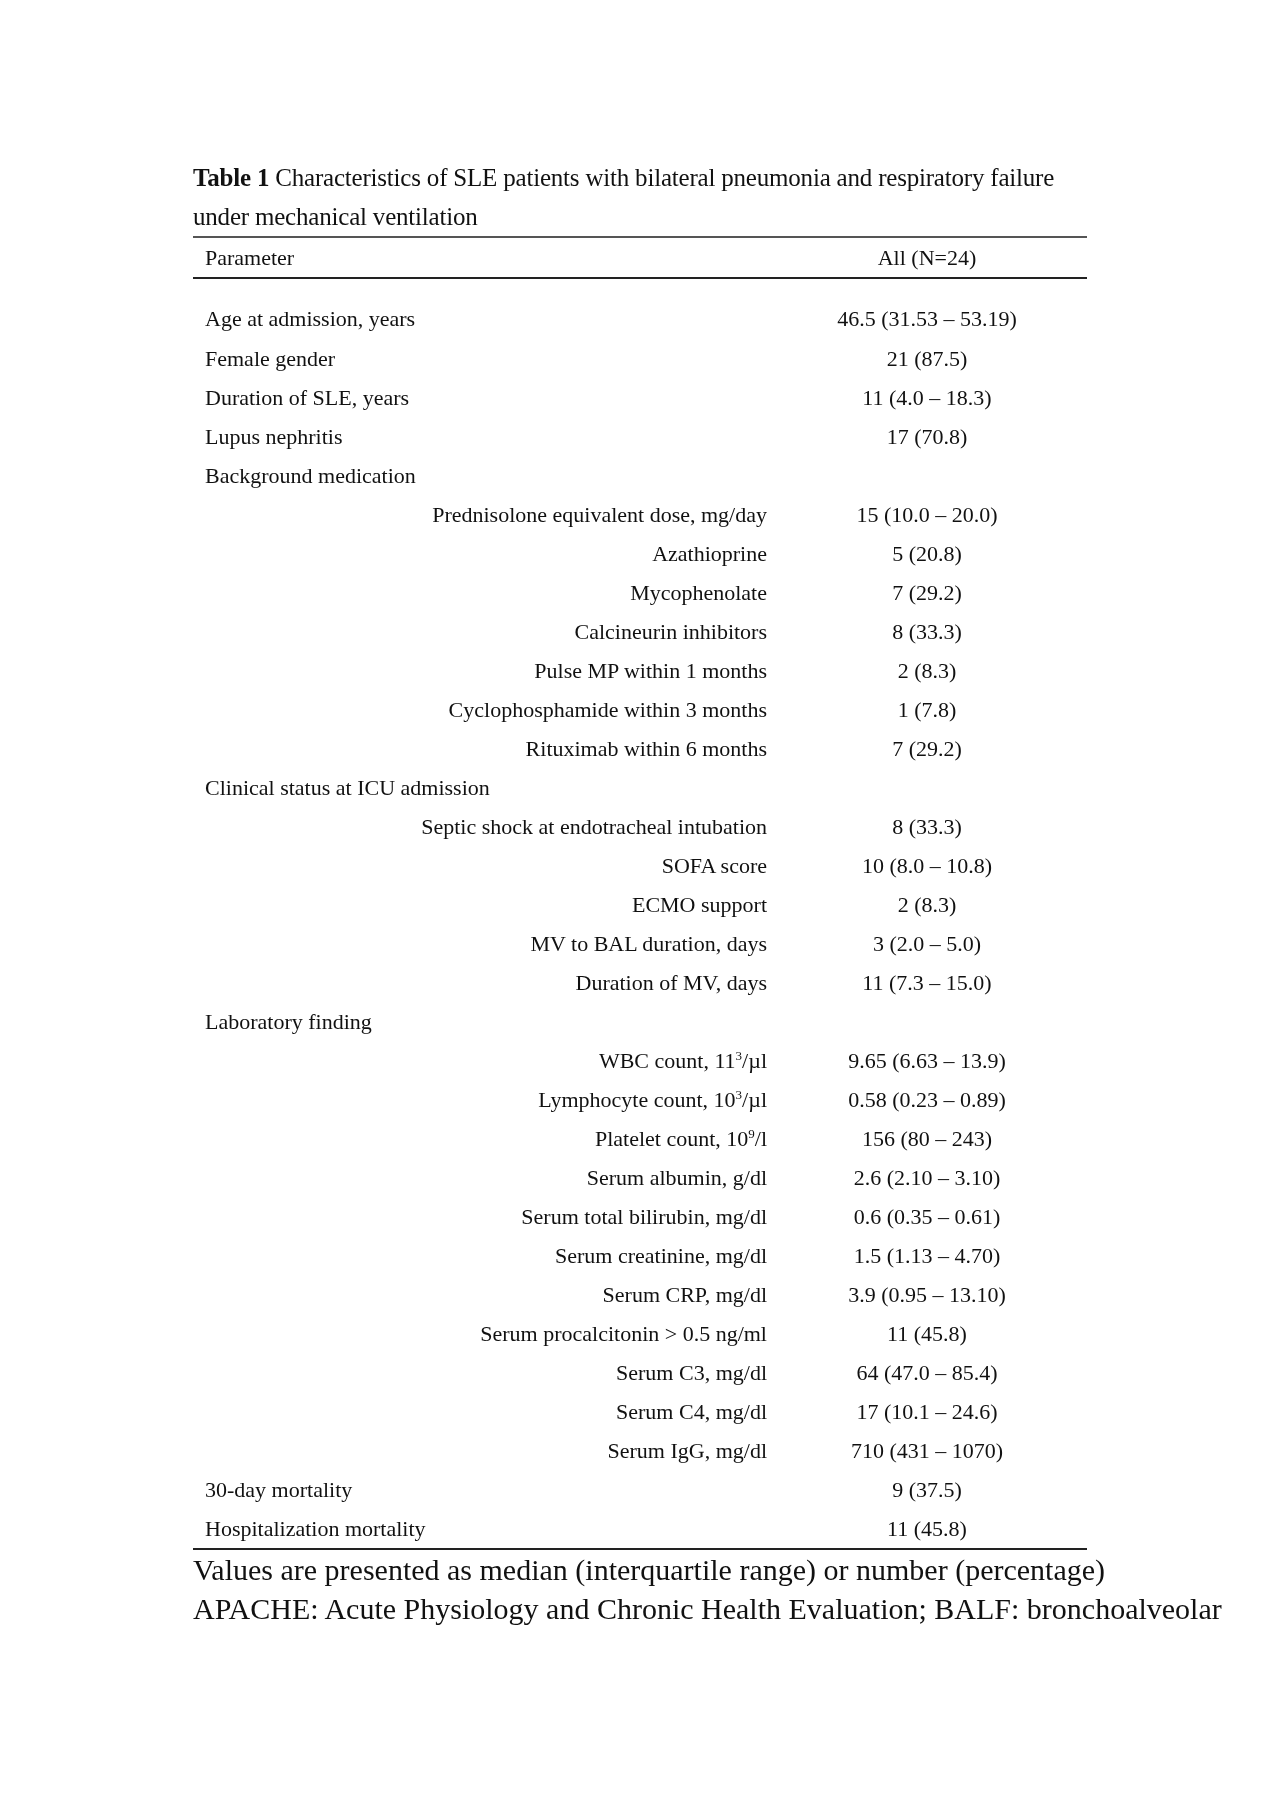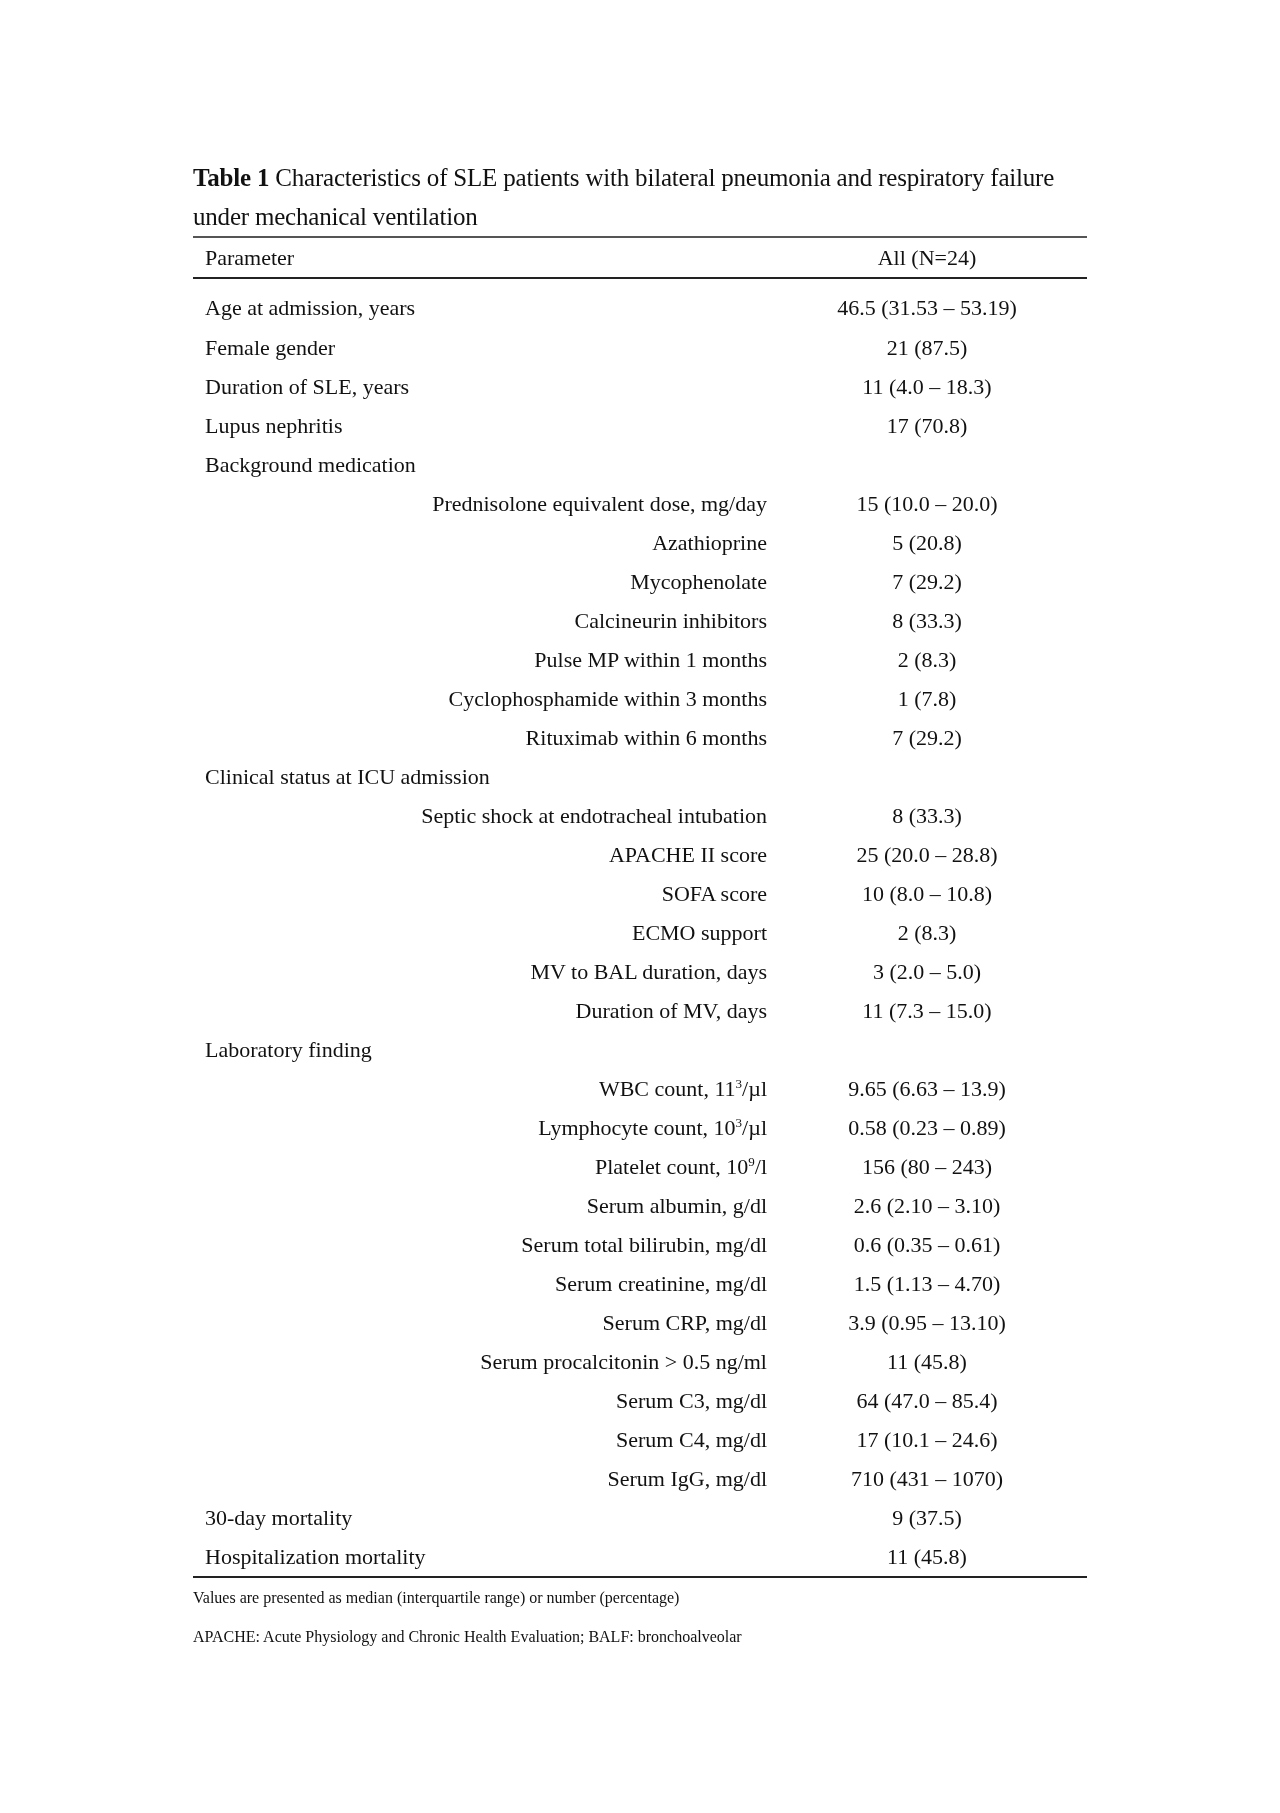--- a/index.html
+++ b/index.html
@@ -22,23 +22,23 @@
     }
     thead tr { border-top: 2px solid #555; border-bottom: 2px solid #222; font-family: Liberation Serif, serif; }
     tbody tr:last-child { border-bottom: 2px solid #222; }
     th, td {
       font-weight: normal; padding: 0; height: 39px; line-height: 39px;
       vertical-align: middle;
     }
     th.param, td.param { text-align: left; padding-left: 12px; }
     th.all, td.all { text-align: center; width: 320px; }
     td.indent { padding-left: 32px; text-align: right; }
-    tr.first-body td { height: 42px; padding-top: 7px; }
+    tr.first-body td { height: 42px; padding-top: 18px; }
     sup { font-size: 13px; line-height: 0; vertical-align: 8px; }
-    .notes { font-size: 16px; line-height: 39px; margin-top: 0; }
+    .notes { font-size: 30px; line-height: 39px; margin-top: 0; }
     .notes p { margin: 0; white-space: nowrap; }
   </style>
 </head>
 <body>
 
 <div class="page">
   <p class="caption">
     <span class="label">Table 1</span><span> Characteristics of SLE patients with bilateral pneumonia and respiratory failure under mechanical ventilation</span>
   </p>
   <table>
@@ -97,24 +97,20 @@
           <td class="param indent"><span>Rituximab within 6 months</span></td>
           <td class="all">7 (29.2)</td>
         </tr>
         <tr>
           <td class="param"><span>Clinical status at ICU admission</span></td>
           <td class="all"></td>
         </tr>
         <tr>
           <td class="param indent"><span>Septic shock at endotracheal intubation</span></td>
           <td class="all">8 (33.3)</td>
-        </tr>
-        <tr>
-          <td class="param indent"><span>APACHE II score</span></td>
-          <td class="all">25 (20.0 – 28.8)</td>
         </tr>
         <tr>
           <td class="param indent"><span>SOFA score</span></td>
           <td class="all">10 (8.0 – 10.8)</td>
         </tr>
         <tr>
           <td class="param indent"><span>ECMO support</span></td>
           <td class="all">2 (8.3)</td>
         </tr>
         <tr>

